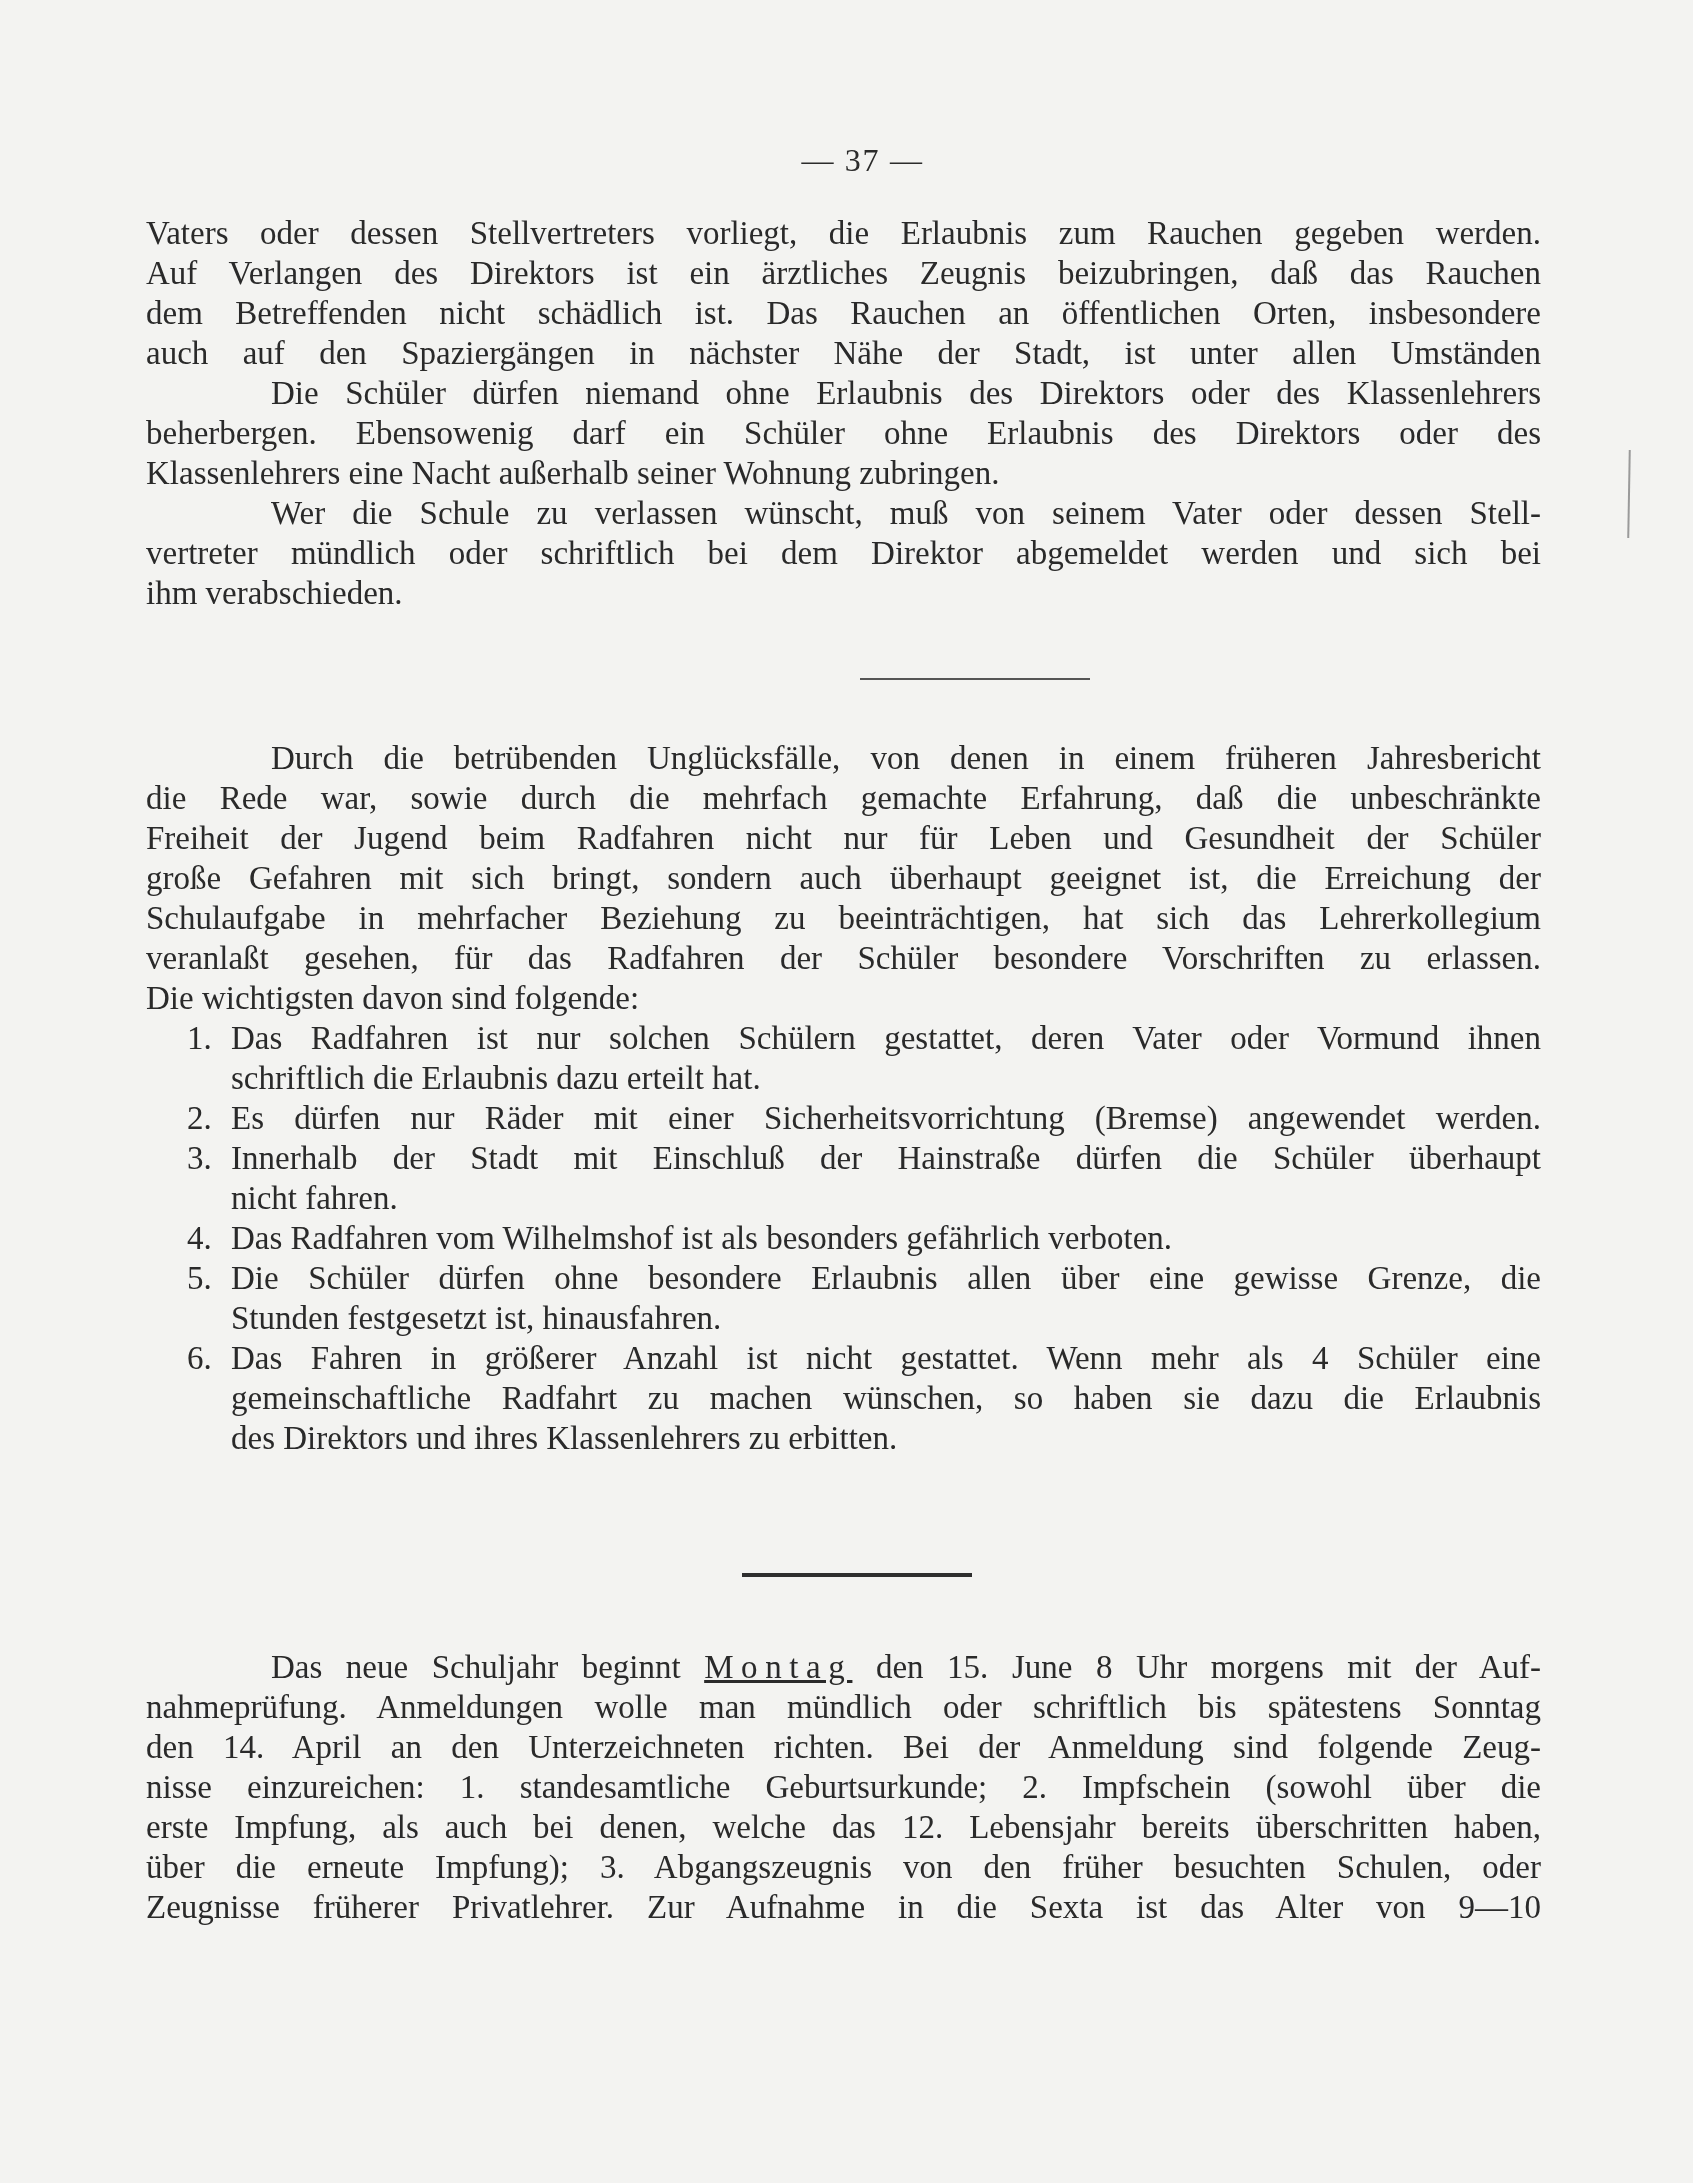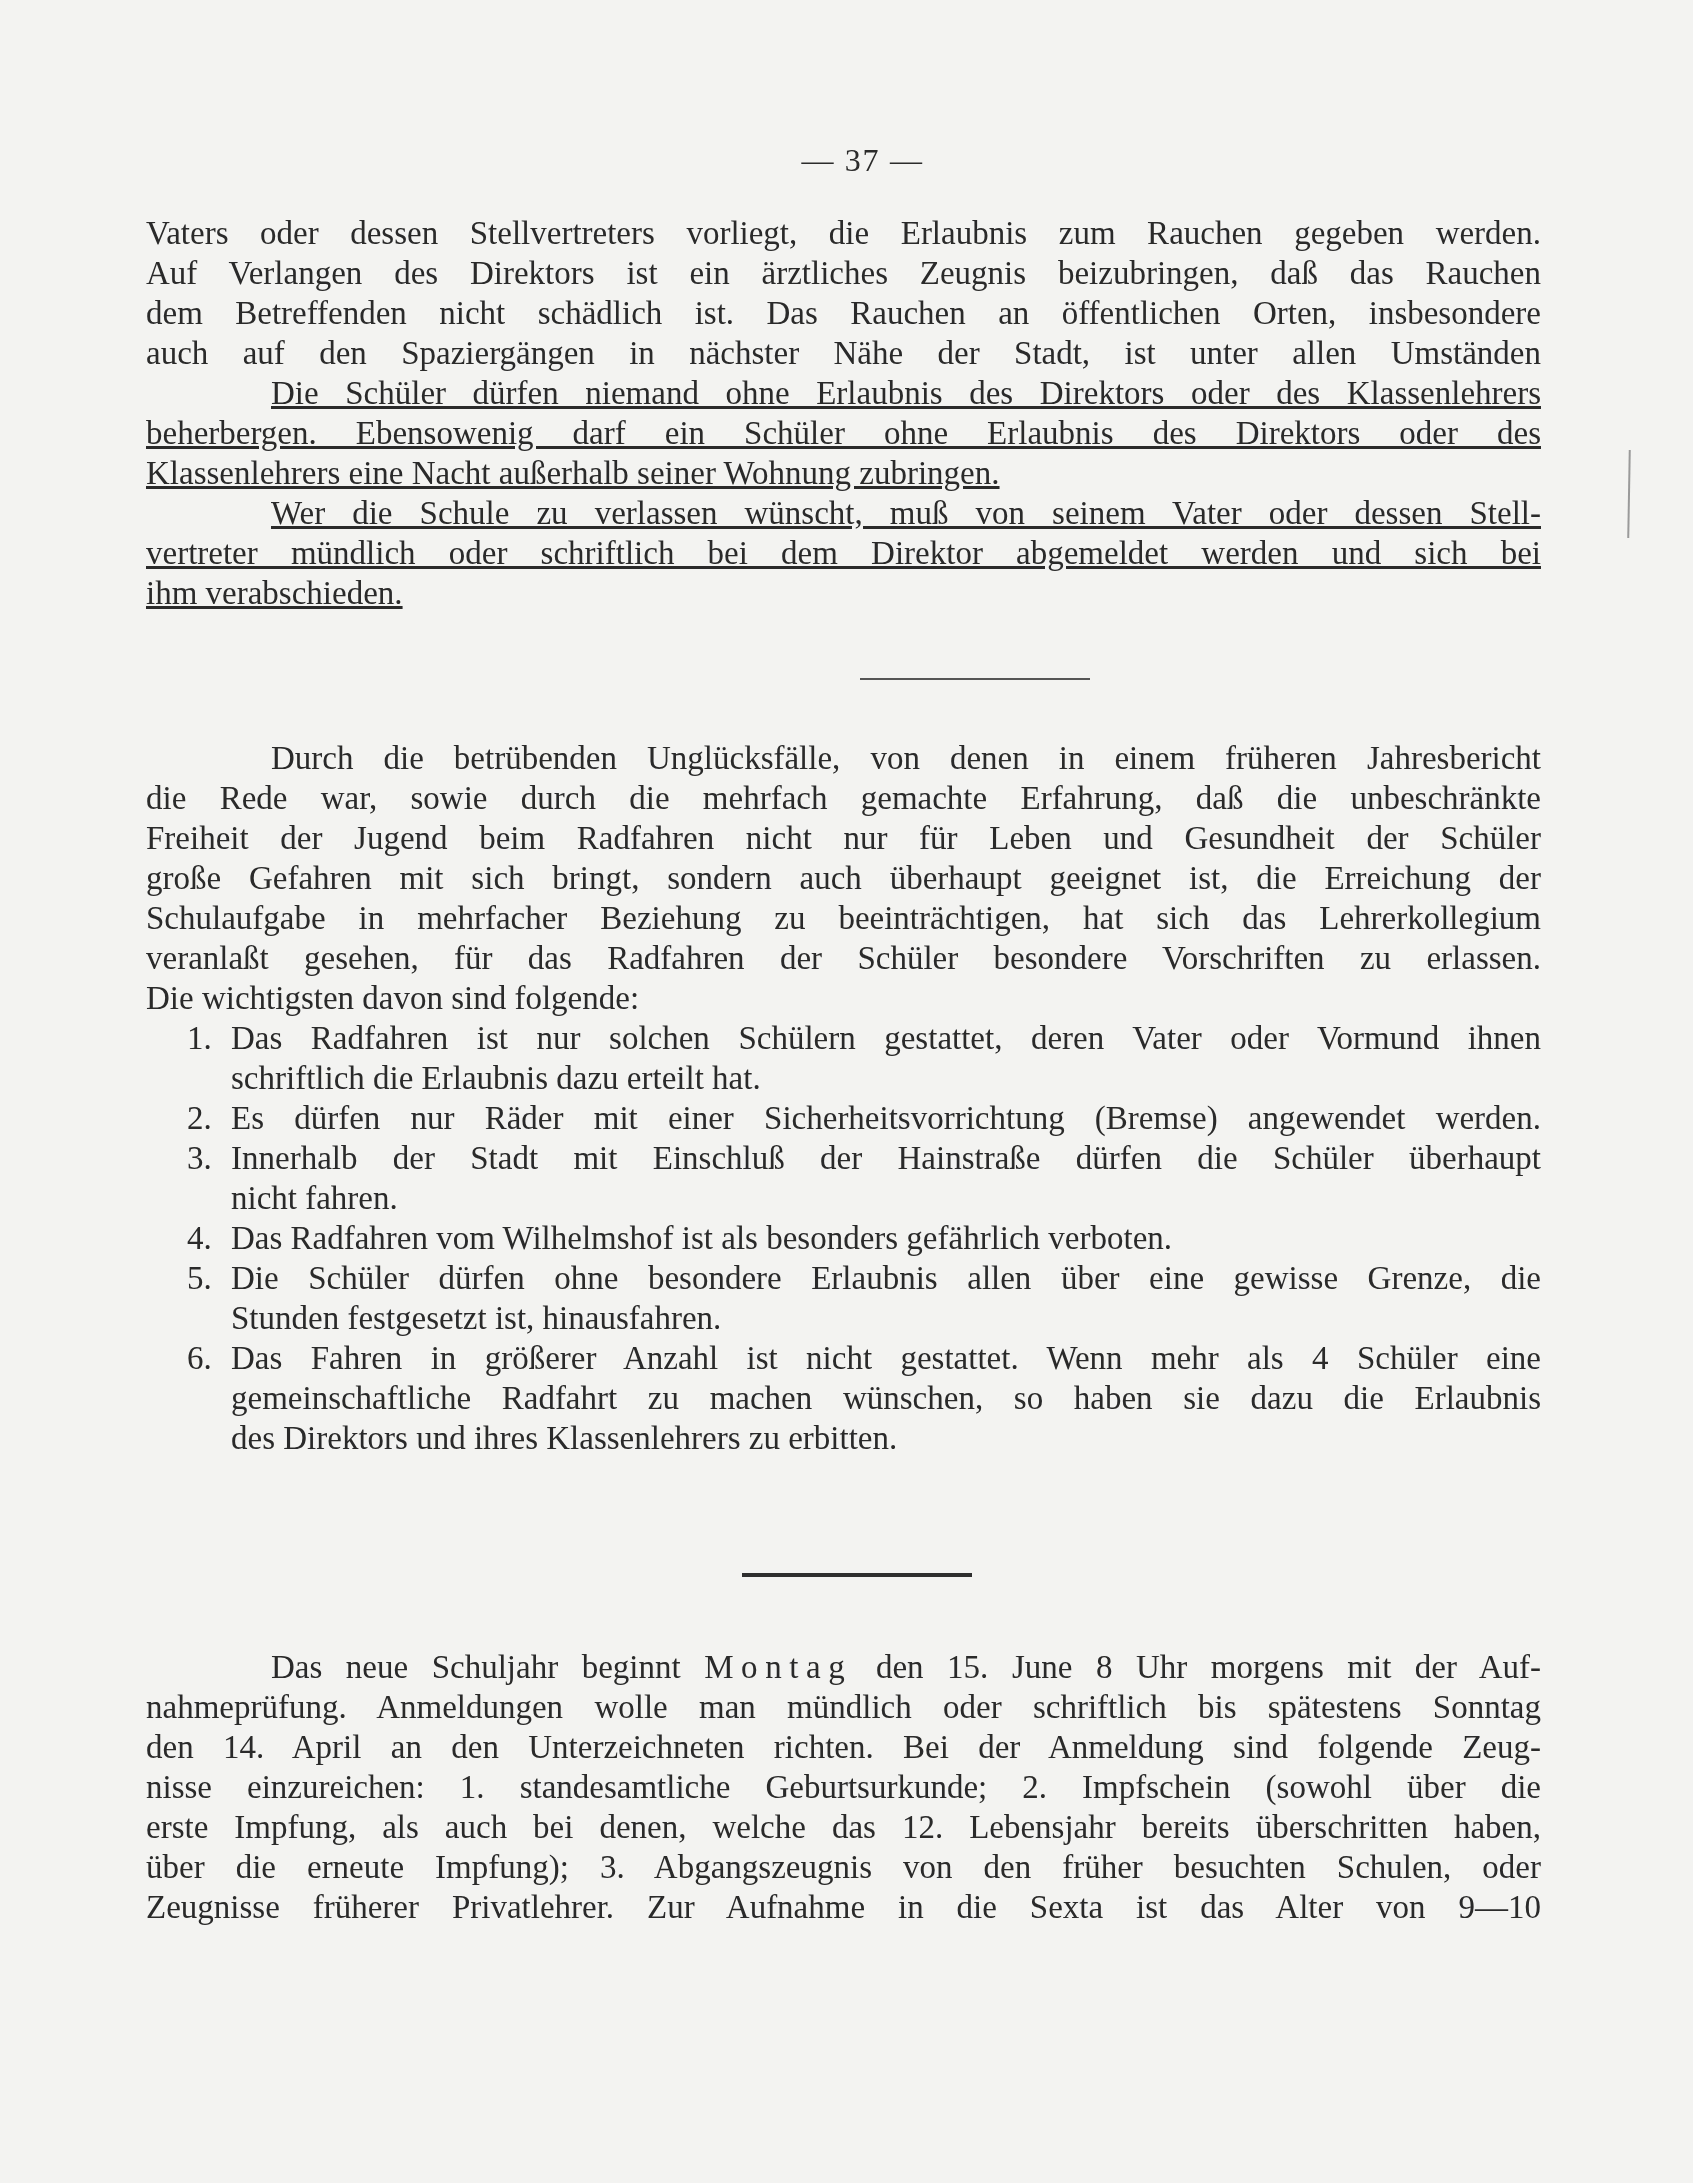--- a/index.html
+++ b/index.html
@@ -38,21 +38,21 @@
       font-size: 33px;
       line-height: 40px;
       text-align: justify;
       color: #2a2a2a;
     }
     .para {
       margin: 0;
       text-align: justify;
       text-align-last: left;
     }
-    .para + .para { margin-top: 0; text-decoration: underline; }
+    .para + .para { margin-top: 0; }
     .line { display: block; text-align: justify; text-align-last: justify; white-space: nowrap; }
     .line.last { text-align-last: left; }
     .indent-line { padding-left: 125px; }
     .list-item {
       position: relative;
       padding-left: 85px;
     }
     .list-num {
       position: absolute;
       left: 41px;
@@ -83,21 +83,21 @@
     }
     .margin-mark {
       position: absolute;
       left: 1628px;
       top: 450px;
       width: 1.7px;
       height: 88px;
       background: #9a9a9a;
       transform: rotate(1deg);
     }
-    .spaced { letter-spacing: 7.6px; }
+    .spaced { letter-spacing: 7.6px; text-decoration: underline; }
   </style>
 </head>
 <body>
 
 <div class="page">
 
   <div class="page-number">— 37 —</div>
 
   <div class="text-block" style="top:213px;">
     <p class="para">

